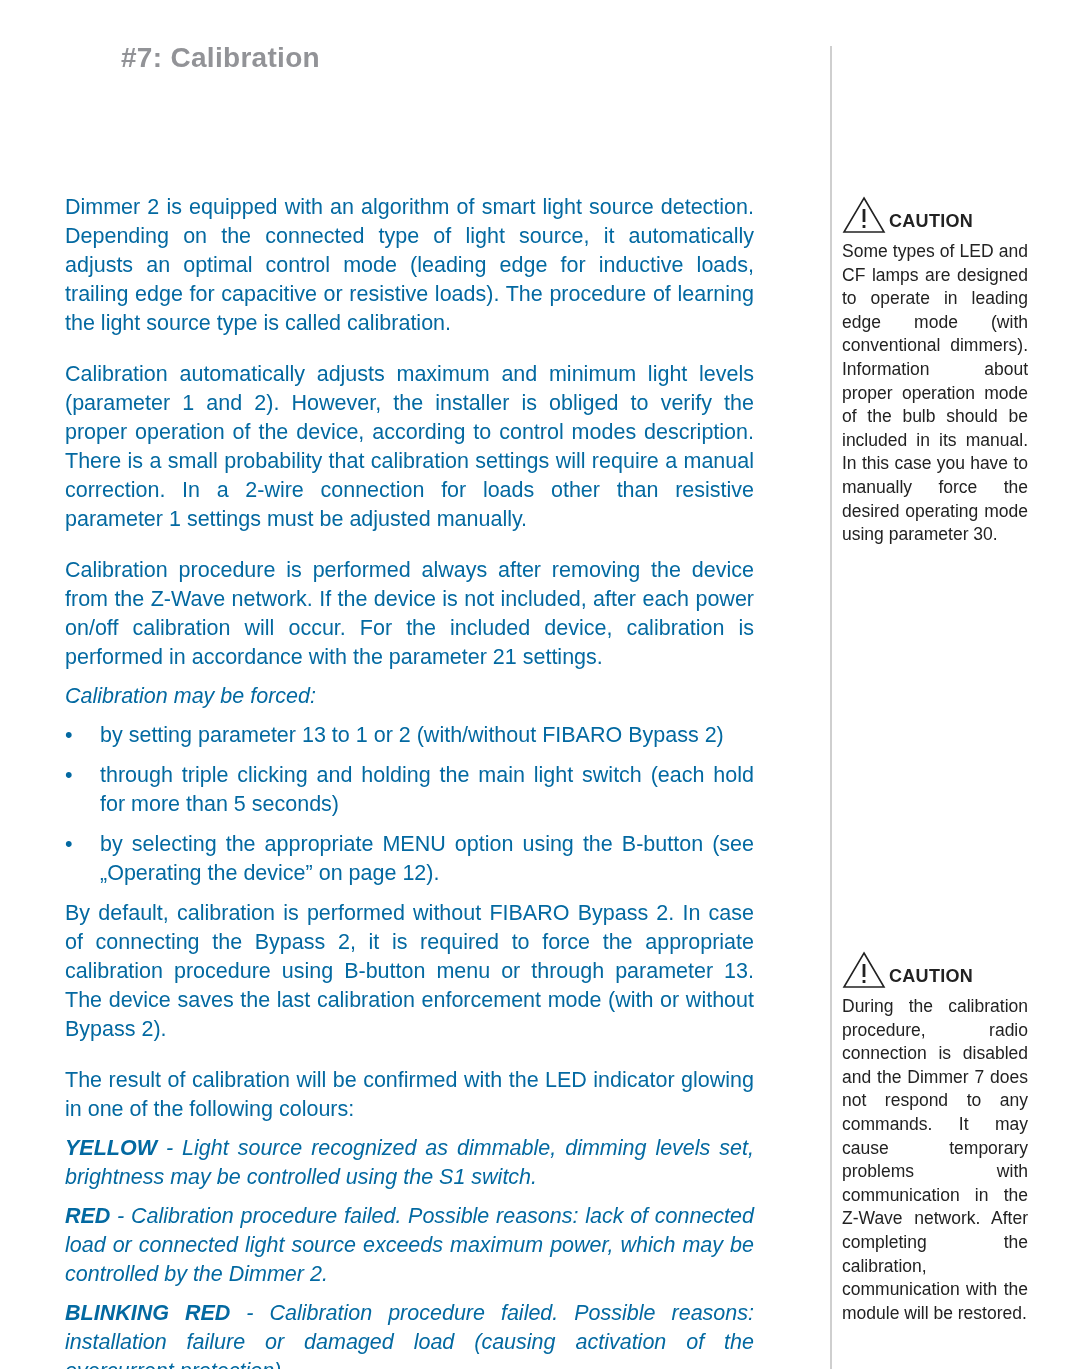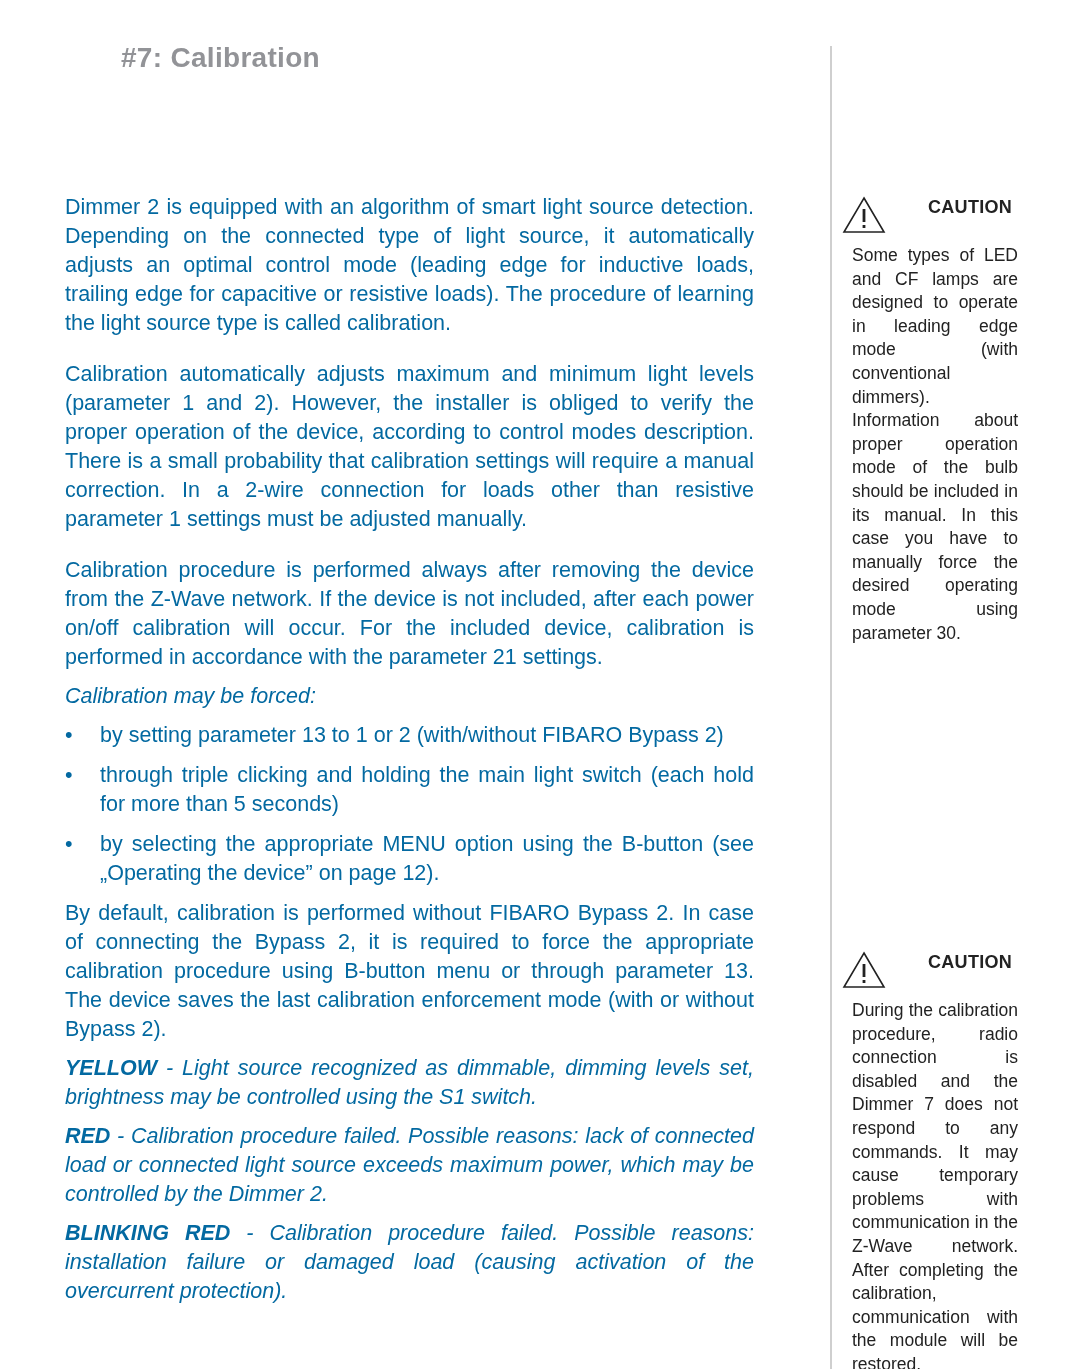--- a/index.html
+++ b/index.html
@@ -8,22 +8,22 @@
     .divider { position: absolute; left: 830px; top: 46px; width: 2px; height: 1323px; background: #cfcfcf; }
     .main { position: absolute; left: 65px; top: 193px; width: 689px; font-size: 21.5px; line-height: 29px; color: #0369a1; }
     .main p { margin: 0; text-align: justify; }
     .p-gap-lg { margin-top: 22px !important; }
     .p-gap-sm { margin-top: 10px !important; font-style: italic; }
     .bullets { list-style: none; margin: 10px 0 0 0; padding: 0; }
     .bullets li { position: relative; padding-left: 35px; margin-bottom: 11px; text-align: justify; }
     .bullets li .dot { position: absolute; left: 0; top: 0; }
     .kw { font-weight: bold; }
     .side { position: absolute; left: 842px; width: 186px; font-size: 17.5px; line-height: 23.6px; color: #222; }
-    .side p { margin: 10px; text-align: justify; }
-    .caution-head { display: flex; align-items: flex-start; margin-bottom: 6px; gap: 39px; }
+    .side p { margin: 0; text-align: justify; }
+    .caution-head { display: flex; align-items: flex-end; margin-bottom: 6px; }
     .caution-head svg { width: 44px; height: 38px; margin-right: 3px; }
     .caution-label { font-weight: bold; font-size: 18px; letter-spacing: 0.3px; }
     .side1 { top: 196px; }
     .side2 { top: 951px; }
   </style>
 </head>
 <body>
 
 <h1 class="title">#7: Calibration</h1>
 
@@ -33,20 +33,21 @@
   <p>Dimmer 2 is equipped with an algorithm of smart light source detection. Depending on the connected type of light source, it automatically adjusts an optimal control mode (leading edge for inductive loads, trailing edge for capacitive or resistive loads). The procedure of learning the light source type is called calibration.</p>
   <p class="p-gap-lg">Calibration automatically adjusts maximum and minimum light levels (parameter 1 and 2). However, the installer is obliged to verify the proper operation of the device, according to control modes description. There is a small probability that calibration settings will require a manual correction. In a 2-wire connection for loads other than resistive parameter 1 settings must be adjusted manually.</p>
   <p class="p-gap-lg">Calibration procedure is performed always after removing the device from the Z-Wave network. If the device is not included, after each power on/off calibration will occur. For the included device, calibration is performed in accordance with the parameter 21 settings.</p>
   <p class="p-gap-sm">Calibration may be forced:</p>
   <ul class="bullets">
     <li><span class="dot">•</span><span>by setting parameter 13 to 1 or 2 (with/without FIBARO Bypass 2)</span></li>
     <li><span class="dot">•</span><span>through triple clicking and holding the main light switch (each hold for more than 5 seconds)</span></li>
     <li><span class="dot">•</span><span>by selecting the appropriate MENU option using the B-button (see „Operating the device” on page 12).</span></li>
   </ul>
   <p>By default, calibration is performed without FIBARO Bypass 2. In case of connecting the Bypass 2, it is required to force the appropriate calibration procedure using B-button menu or through parameter 13. The device saves the last calibration enforcement mode (with or without Bypass 2).</p>
+  <p class="p-gap-lg">The result of calibration will be confirmed with the LED indicator glowing in one of the following colours:</p>
   <p class="p-gap-sm"><span class="kw">YELLOW</span><span> - Light source recognized as dimmable, dimming levels set, brightness may be controlled using the S1 switch.</span></p>
   <p class="p-gap-sm"><span class="kw">RED</span><span> - Calibration procedure failed. Possible reasons: lack of connected load or connected light source exceeds maximum power, which may be controlled by the Dimmer 2.</span></p>
   <p class="p-gap-sm"><span class="kw">BLINKING RED</span><span> - Calibration procedure failed. Possible reasons: installation failure or damaged load (causing activation of the overcurrent protection).</span></p>
 </div>
 
 <div class="side side1">
   <div class="caution-head">
     <svg viewBox="0 0 44 38">
       <polygon points="22,2 42,36 2,36" fill="none" stroke="#222" stroke-width="1.6" stroke-linejoin="miter"></polygon>
       <rect x="20.6" y="13" width="2.8" height="13" fill="#222"></rect>

